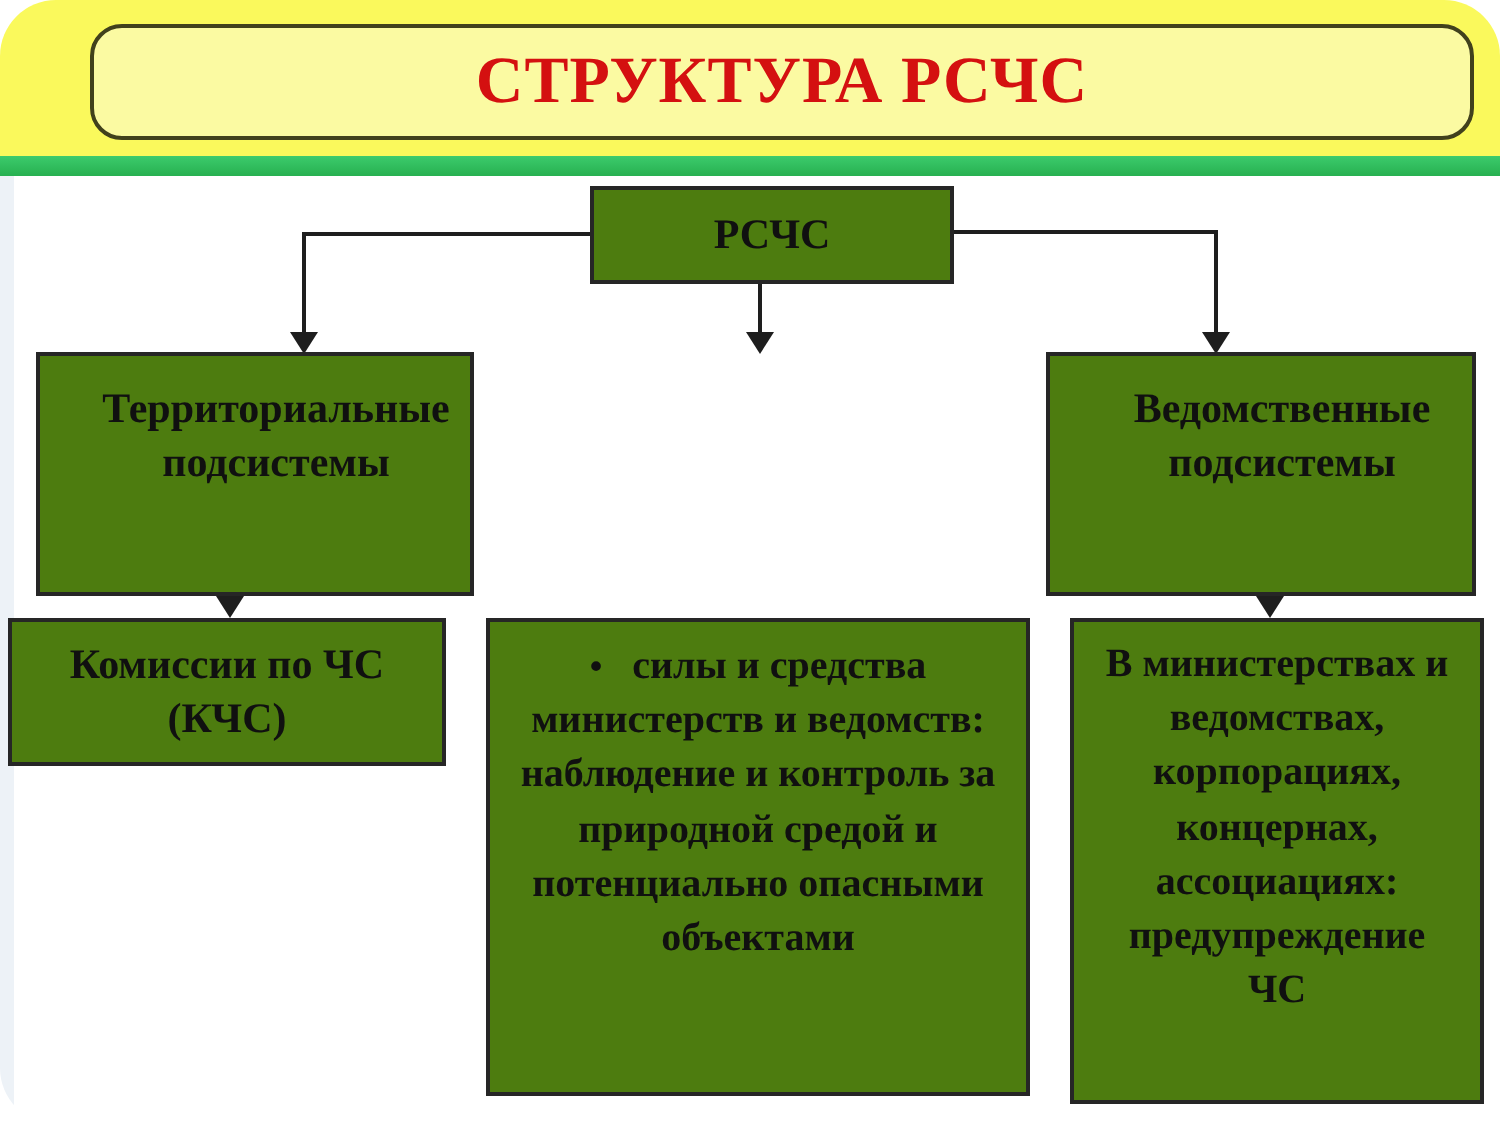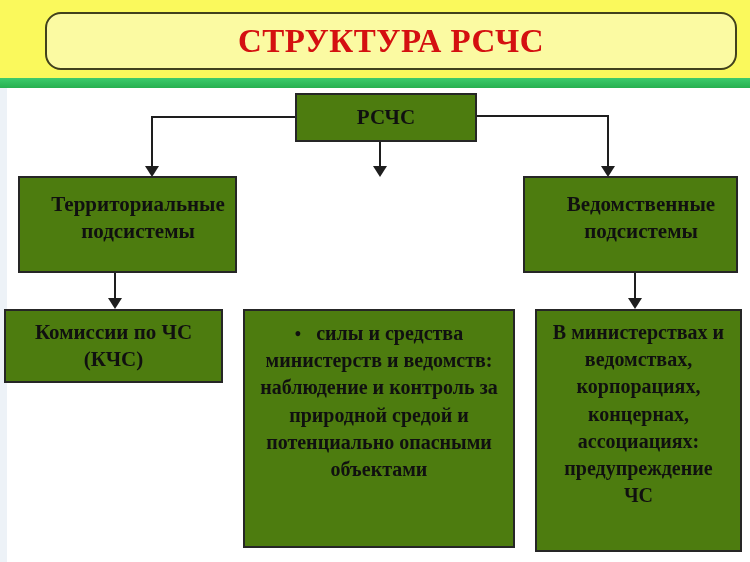--- a/index.html
+++ b/index.html
@@ -4,20 +4,21 @@
 <style>
   html, body { margin: 0; padding: 0; }
   body { background: #ffffff; }
   .slide {
     position: relative;
     width: 750px;
     height: 562px;
     background: #ffffff;
     overflow: hidden;
     font-family: "Liberation Serif", serif;
+    border-radius: 28px;
   }
   
   .header-band {
     position: absolute;
     left: 0; top: 0;
     width: 750px; height: 78px;
     background: #FAF95C;
   }
   .header-box {
     position: absolute;
@@ -75,21 +76,21 @@
     text-align: center;
     font-family: "Liberation Serif", serif;
   }
   .node-root {
     left: 295px; top: 93px;
     width: 182px; height: 49px;
     font-size: 21px;
     display: flex; align-items: center; justify-content: center;
   }
   .node-l2 {
-    top: 176px; height: 97px;
+    top: 176px; height: 122px;
     font-size: 21px;
     line-height: 1.3;
     padding-top: 13px;
     padding-left: 21px;
   }
   .node-l2a { left: 18px;  width: 219px; }
   .node-l2b { left: 271px; width: 217px; }
   .node-l2c { left: 523px; width: 215px; }
   .node-l3a {
     left: 4px; top: 309px;

